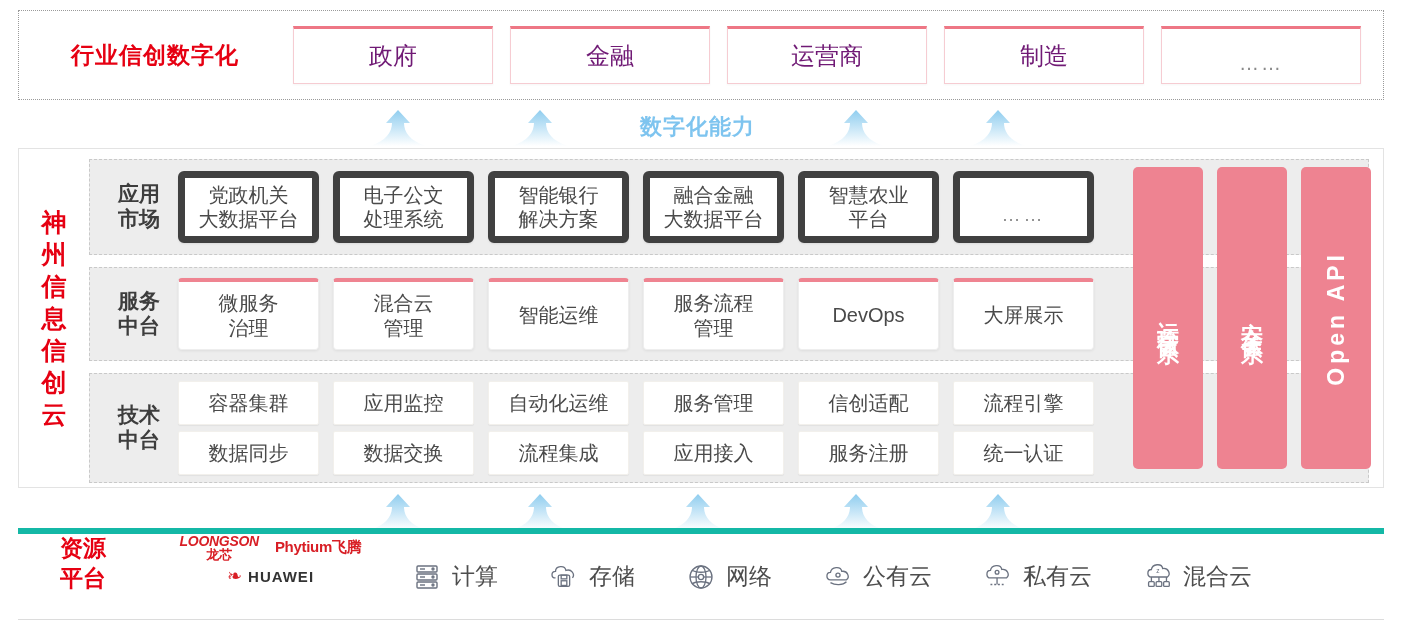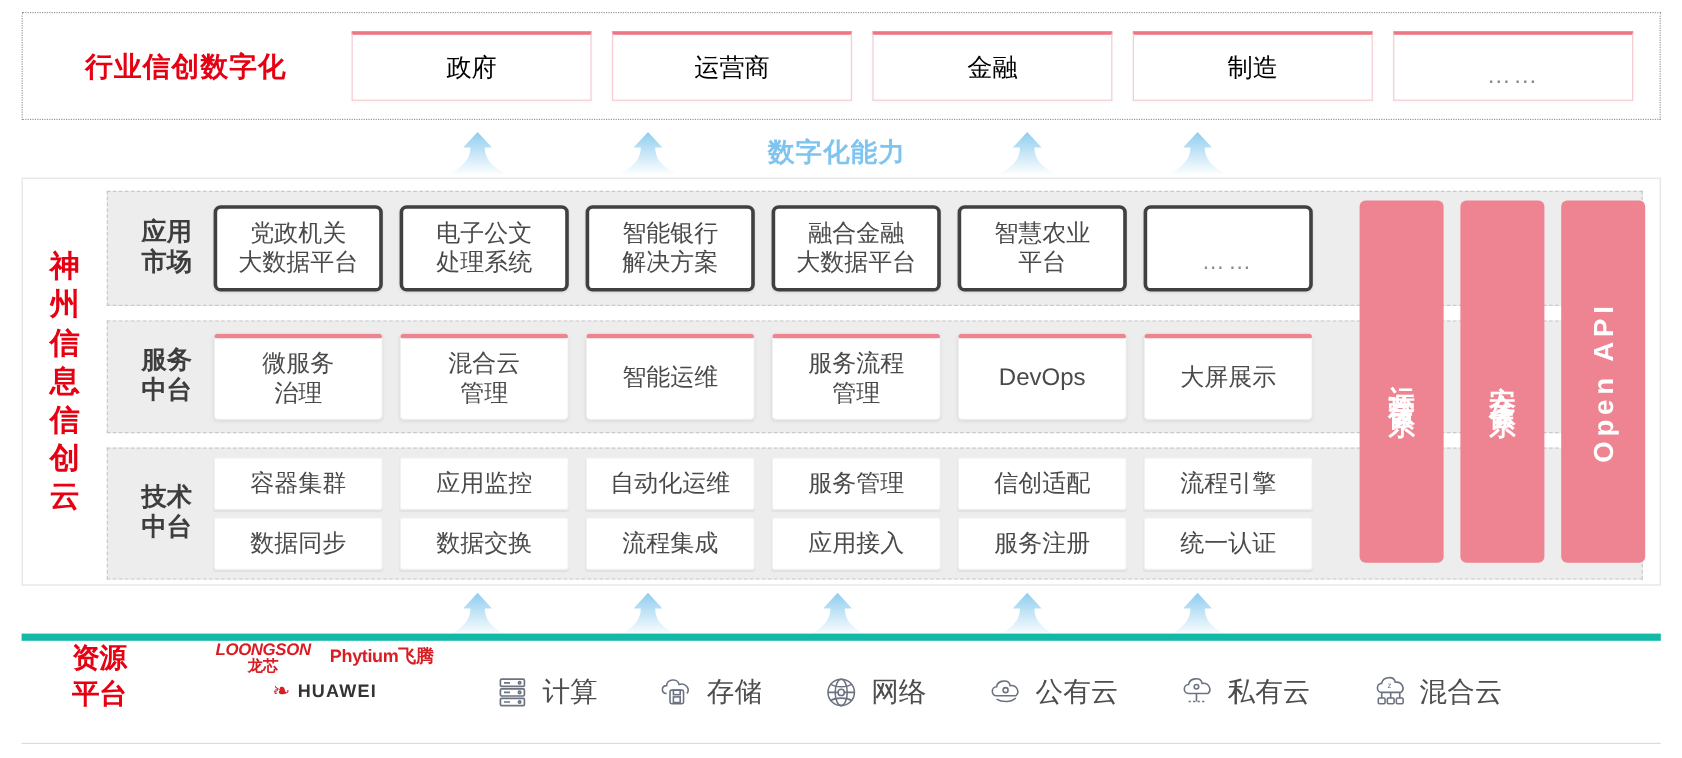--- a/index.html
+++ b/index.html
@@ -23,21 +23,21 @@
     color: #e60012; font-weight: bold; font-size: 23px;
     letter-spacing: 1px;
   }
   .industry-cards { display: flex; align-items: flex-start; gap: 17px; margin-left: 2px; }
   .ind-card {
     width: 200px; height: 58px;
     background: #fff;
     border: 1px solid #f6ccd2;
     border-top: 3px solid #ee7785;
     display: flex; align-items: center; justify-content: center;
-    font-size: 21px; color: #000000;
+    font-size: 24px; color: #701a75;
     box-shadow: 0 1px 2px rgba(0,0,0,0.04);
   }
   .ind-card.dots { color: #8a8a8a; font-size: 20px; letter-spacing: 2px; align-items: flex-end; padding-bottom: 8px; }
 
   
   .arrow {
     position: absolute; width: 56px; height: 36px;
   }
   .arrow svg { display: block; width: 100%; height: 100%; }
 
@@ -87,21 +87,21 @@
 
   .cell {
     width: 141px; height: 72px;
     background: #fff;
     display: flex; align-items: center; justify-content: center;
     text-align: center; font-size: 20px; color: #4a4a4a;
     line-height: 1.22;
   }
   
   .cell.app {
-    border: 3px solid #404040; border-radius: 6px;
+    border: 7px solid #404040; border-radius: 6px;
     box-shadow: 0 1px 2px rgba(0,0,0,0.08);
   }
   .cell.app.dots { color: #8a8a8a; letter-spacing: 3px; align-items: flex-end; padding-bottom: 10px; font-size: 19px; }
   
   .cell.svc {
     border: 1px solid #eeeeee;
     border-top: 4px solid #ef8491;
     border-radius: 4px;
     box-shadow: 0 1px 3px rgba(0,0,0,0.07);
   }
@@ -171,22 +171,22 @@
 </style>
 </head>
 <body>
 
 <div class="page">
 
   <div class="industry-band">
     <div class="industry-title">行业信创数字化</div>
     <div class="industry-cards">
       <div class="ind-card">政府</div>
+      <div class="ind-card">金融</div>
       <div class="ind-card">运营商</div>
-      <div class="ind-card">金融</div>
       <div class="ind-card">制造</div>
       <div class="ind-card dots">……</div>
     </div>
   </div>
 
   <div class="arrow" style="left:370px;  top:110px;">
     <svg viewBox="0 0 56 36">
         <defs>
           <linearGradient id="ag1" x1="0" y1="0" x2="0" y2="1">
       <stop offset="0%" stop-color="#8fcdef"></stop>

